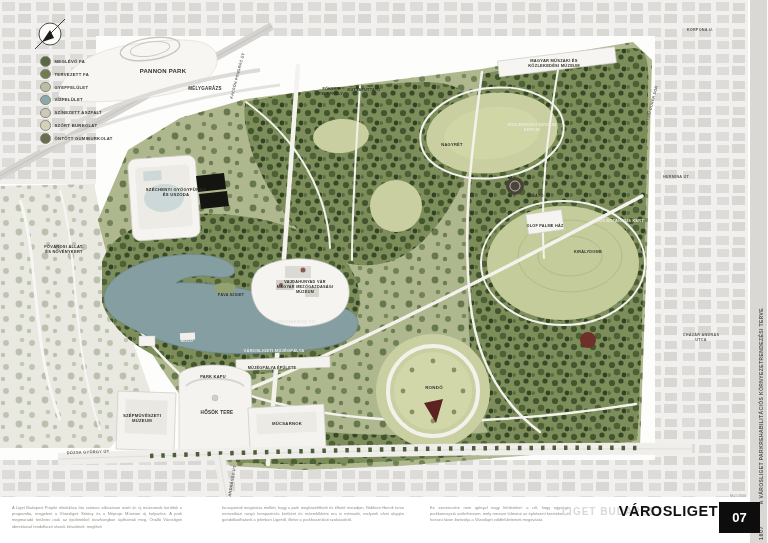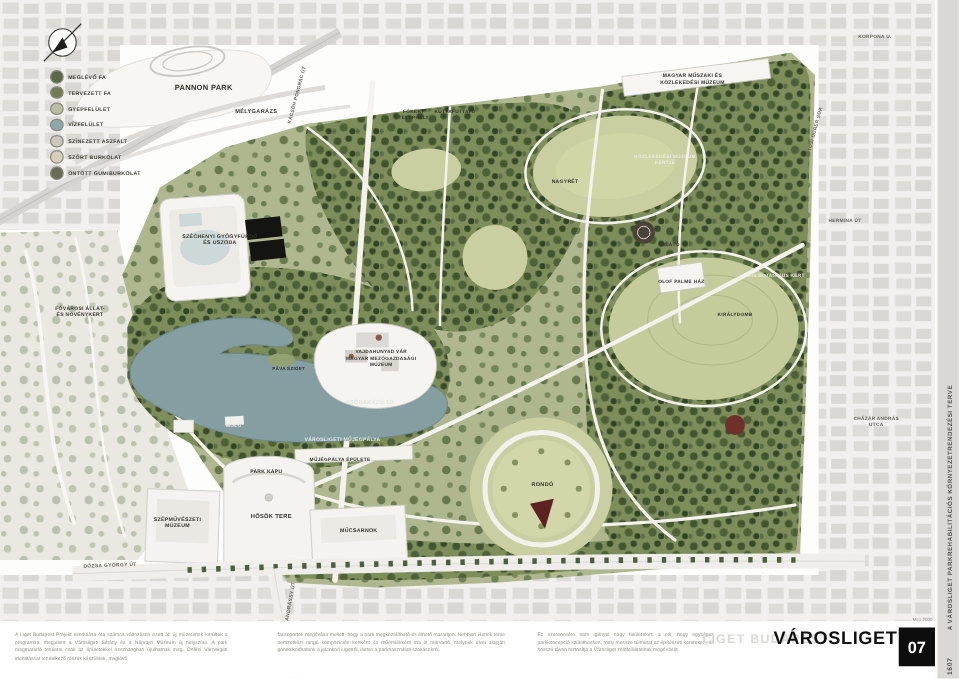--- a/index.html
+++ b/index.html
@@ -20,21 +20,21 @@
     transform-origin:0 0;width:538px;height:13px;display:flex;align-items:center;z-index:9;
     font-size:5px;font-weight:bold;color:#55544f;letter-spacing:.4px;white-space:nowrap;}
   .side-title .code{font-size:5.5px;margin-right:22px;}
   #footer{position:absolute;left:0;top:497px;width:748px;height:46px;background:#fff;z-index:7;}
   .fcol{position:absolute;top:8px;font-size:4px;color:#8f8f89;text-align:justify;line-height:1.55;}
   #fcol1{left:12px;width:170px;} #fcol2{left:222px;width:182px;} #fcol3{left:430px;width:141px;}
   .watermark{position:absolute;left:562px;top:506px;font-size:10px;font-weight:bold;
     color:#d9d9d6;letter-spacing:1px;z-index:8;}
   .map-title{position:absolute;left:520px;top:503px;width:198px;text-align:right;font-size:14.5px;
     font-weight:bold;color:#101010;letter-spacing:.5px;z-index:9;}
-  .sheet-box{position:absolute;left:719px;top:502px;width:29px;height:31px;background:#0d0d0d;
+  .sheet-box{position:absolute;left:719px;top:502px;width:41px;height:31px;background:#0d0d0d;
     color:#fff;display:flex;align-items:center;justify-content:center;font-size:13px;font-weight:bold;z-index:10;}
   .scale{position:absolute;left:690px;top:494px;width:56px;text-align:right;font-size:3.6px;color:#8a8a84;z-index:9;}
 </style>
 </head>
 <body>
 
 <div id="stage">
 
   <svg id="map-svg" width="768" height="543" viewBox="0 0 768 543">
     <defs>

